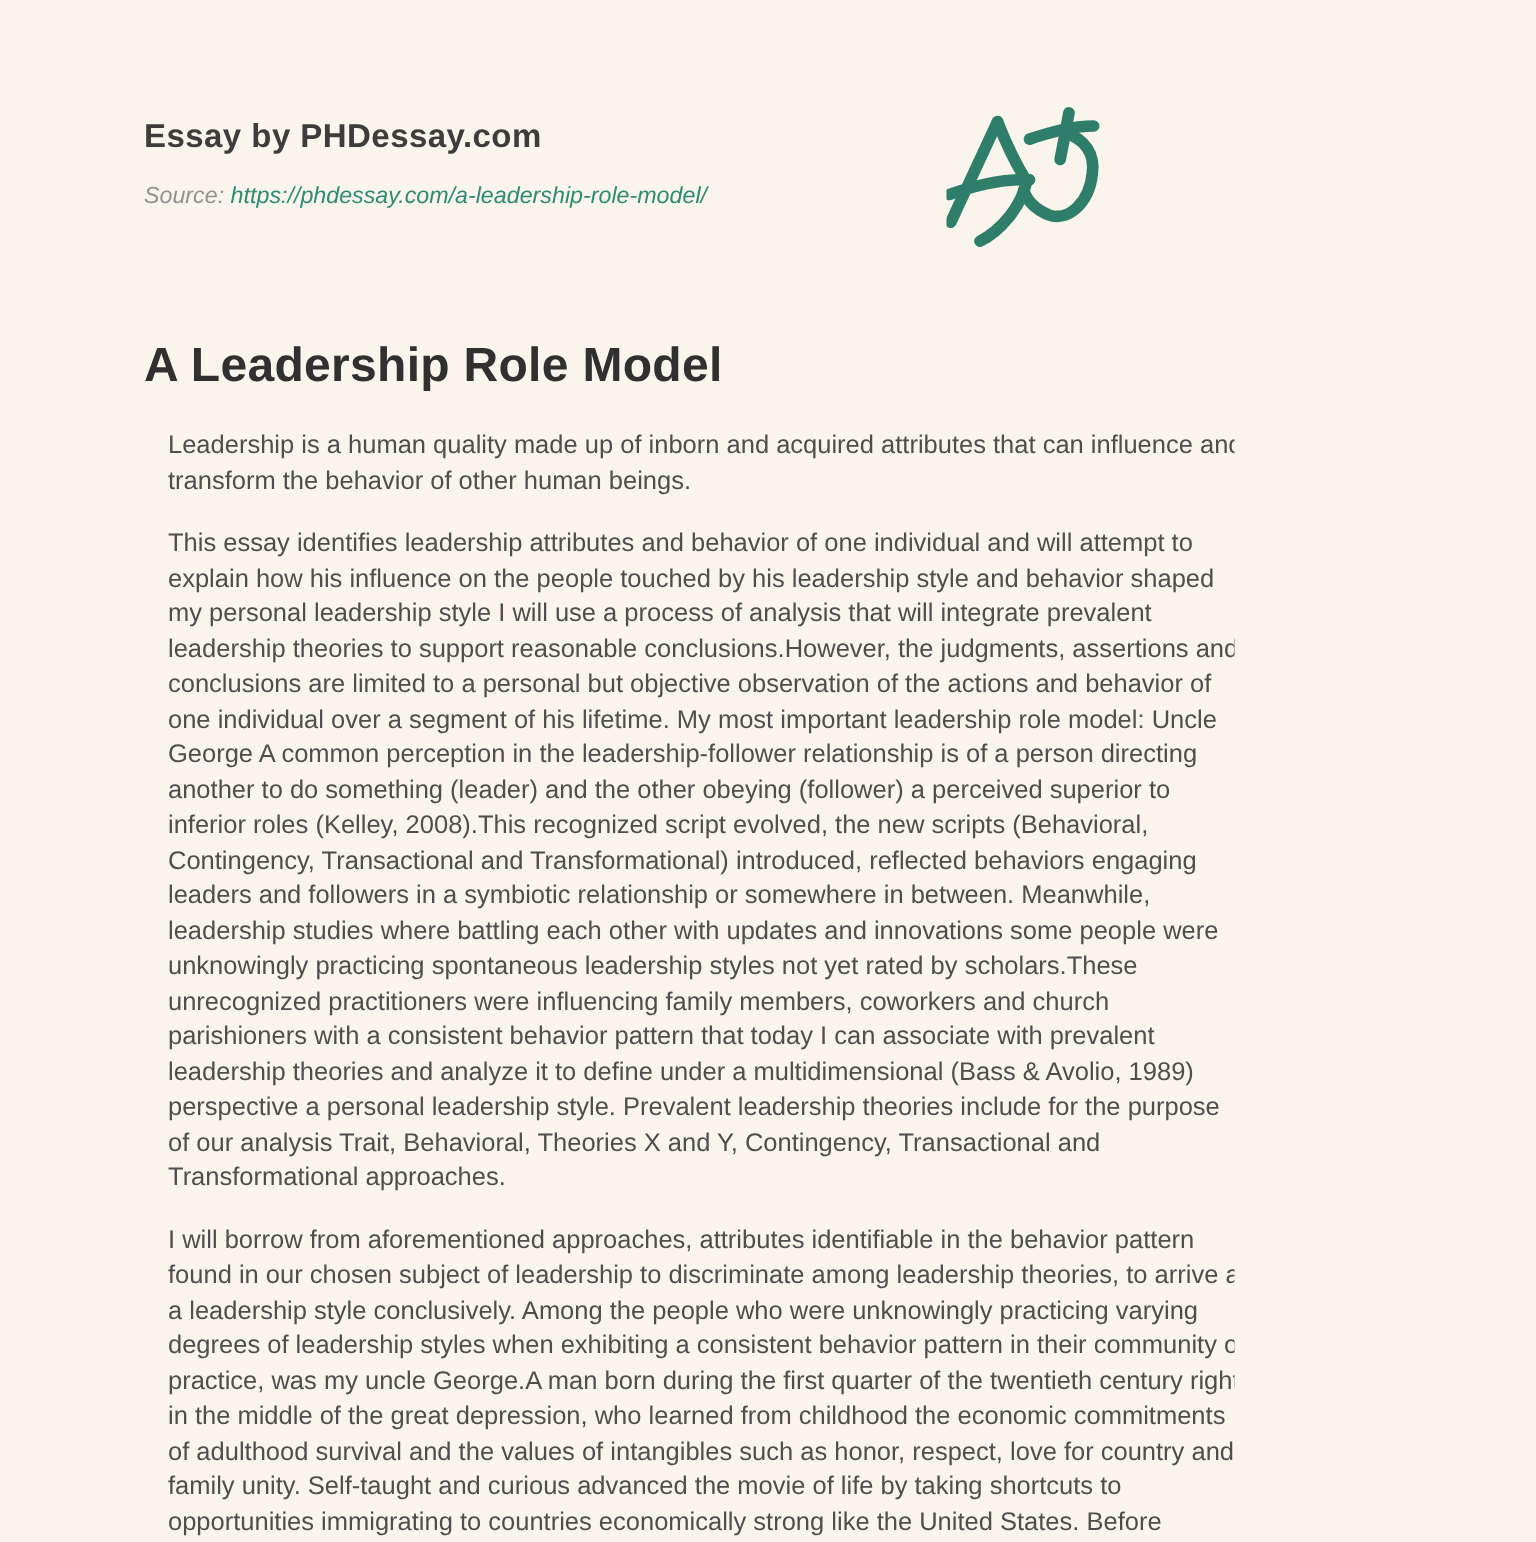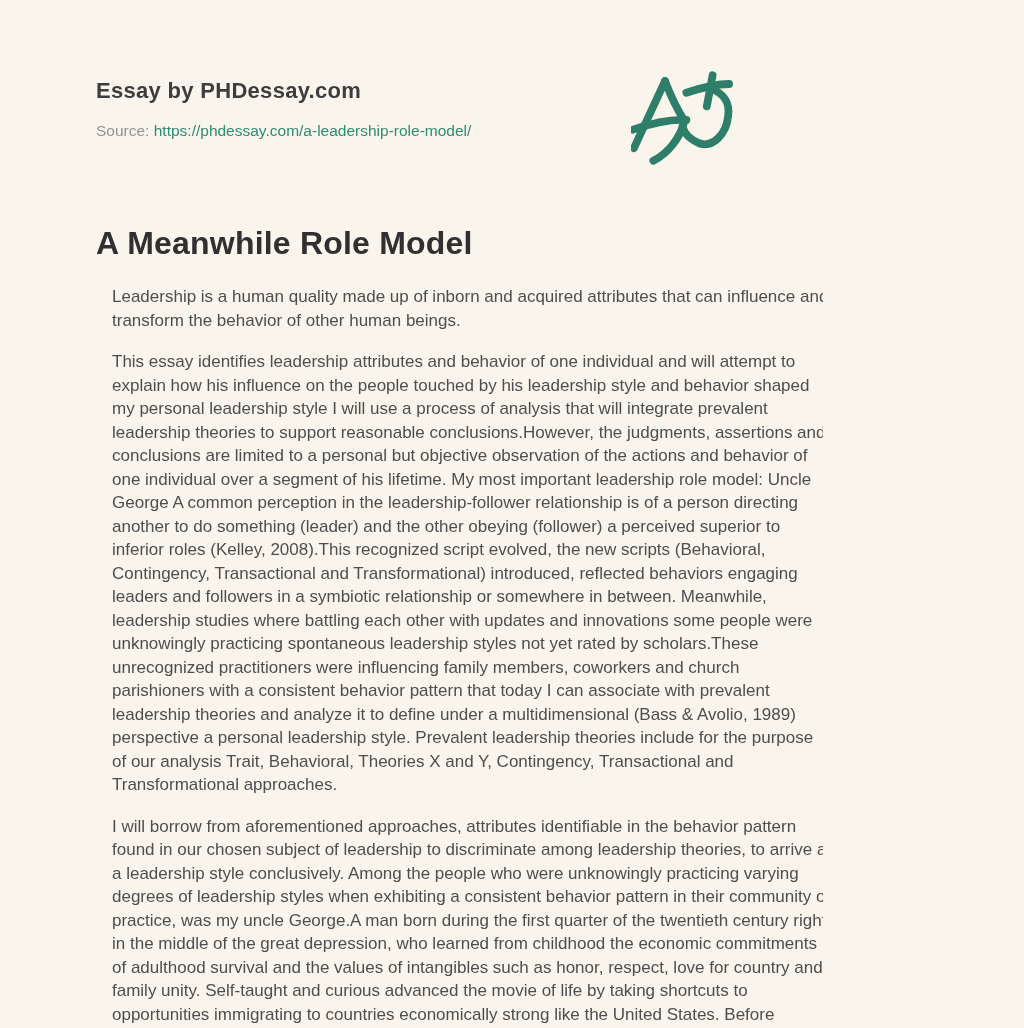--- a/index.html
+++ b/index.html
@@ -23,20 +23,21 @@
     margin: 0;
     font-size: 22px;
     font-weight: 700;
     color: #3d3d3d;
     letter-spacing: 0.3px;
   }
   .source-row {
     margin-top: 18px;
     font-size: 15.5px;
     color: #929292;
+    font-style: italic;
   }
   .source-link {
     color: #2e8b74;
     text-decoration: none;
     cursor: pointer;
   }
   .essay-title {
     margin: 84px 0 0 0;
     font-size: 32px;
     line-height: 38px;
@@ -92,21 +93,21 @@
   </div>
 
   <div class="content">
     <h2 class="site-title">Essay by PHDessay.com</h2>
 
     <div class="source-row">
       <span>Source:</span>
       <a class="source-link" href="#">https://phdessay.com/a-leadership-role-model/</a>
     </div>
 
-    <h1 class="essay-title">A Meanwhile Role Model</h1>
+    <h1 class="essay-title">A Leadership Role Model</h1>
 
     <div class="essay-body">
       <p>Leadership is a human quality made up of inborn and acquired attributes that can influence and transform the behavior of other human beings.</p>
       <p>This essay identifies leadership attributes and behavior of one individual and will attempt to explain how his influence on the people touched by his leadership style and behavior shaped my personal leadership style I will use a process of analysis that will integrate prevalent leadership theories to support reasonable conclusions.However, the judgments, assertions and conclusions are limited to a personal but objective observation of the actions and behavior of one individual over a segment of his lifetime. My most important leadership role model: Uncle George A common perception in the leadership-follower relationship is of a person directing another to do something (leader) and the other obeying (follower) a perceived superior to inferior roles (Kelley, 2008).This recognized script evolved, the new scripts (Behavioral, Contingency, Transactional and Transformational) introduced, reflected behaviors engaging leaders and followers in a symbiotic relationship or somewhere in between. Meanwhile, leadership studies where battling each other with updates and innovations some people were unknowingly practicing spontaneous leadership styles not yet rated by scholars.These unrecognized practitioners were influencing family members, coworkers and church parishioners with a consistent behavior pattern that today I can associate with prevalent leadership theories and analyze it to define under a multidimensional (Bass &amp; Avolio, 1989) perspective a personal leadership style. Prevalent leadership theories include for the purpose of our analysis Trait, Behavioral, Theories X and Y, Contingency, Transactional and Transformational approaches.</p>
       <p>I will borrow from aforementioned approaches, attributes identifiable in the behavior pattern found in our chosen subject of leadership to discriminate among leadership theories, to arrive at a leadership style conclusively. Among the people who were unknowingly practicing varying degrees of leadership styles when exhibiting a consistent behavior pattern in their community of practice, was my uncle George.A man born during the first quarter of the twentieth century right in the middle of the great depression, who learned from childhood the economic commitments of adulthood survival and the values of intangibles such as honor, respect, love for country and family unity. Self-taught and curious advanced the movie of life by taking shortcuts to opportunities immigrating to countries economically strong like the United States. Before marriage and after his mother death uncle George, the oldest son assumed a leadership position in his family looking after his sisters and a brother, a financial burden that continued after marriage.It was during that period of his life that I met him and perceived from him a strong commanding persona, tall, blond, with blue eyes the lo</p>
     </div>
   </div>
 
 </div>
 

